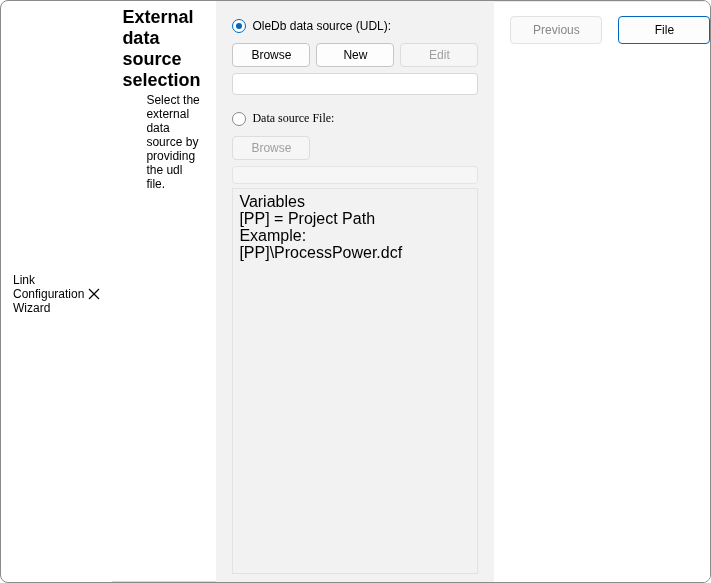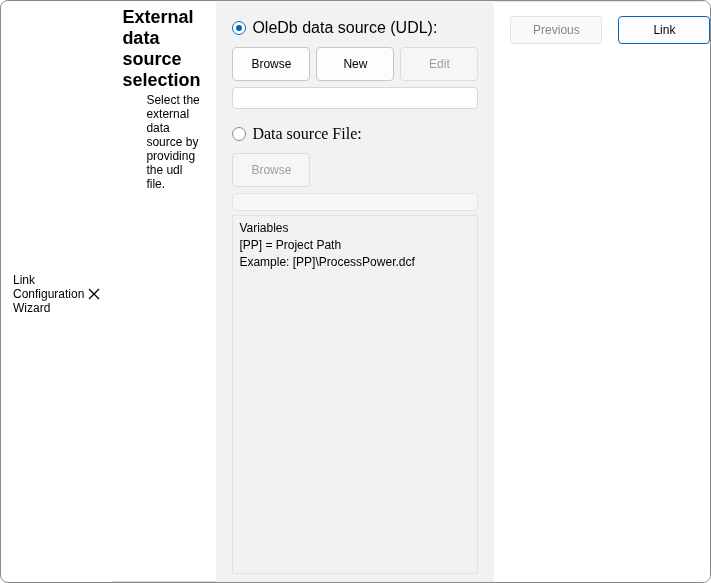--- a/index.html
+++ b/index.html
@@ -83,30 +83,30 @@
   }
   .radio.checked::after {
     content: "";
     position: absolute;
     left: 3px; top: 3px;
     width: 6px; height: 6px;
     background: #0067c0;
     border-radius: 50%;
   }
   .option-label {
-    font-size: 16px;
+    font-size: 12px;
   }
   .btn-group {
     margin: 4px 0 6px 0;
     display: flex;
     gap: 6px;
   }
   .btn {
     min-width: 78px;
-    height: 34px;
+    height: 24px;
     border: 1px solid #c6c6c6;
     border-radius: 4px;
     background: #fdfdfd;
     font-size: 12px;
     cursor: pointer;
     padding: 0 10px;
     display: inline-flex;
     align-items: center;
     justify-content: center;
   }
@@ -131,21 +131,21 @@
     border-color: #e4e4e4;
     height: 18px;
     margin-bottom: 4px;
   }
   .spacer-top { margin-top: 2px; font-family: Liberation Serif, serif; }
   .variables-box {
     flex: 1;
     border: 1px solid #e2e2e2;
     background: #f2f2f2;
     padding: 4px 6px;
-    font-size: 12px;
+    font-size: 16px;
     line-height: 17px;
   }
   .variables-box .var-head { margin-bottom: 0; }
   
   .footer {
     background: #ffffff;
     border-top: 1px solid #e8e8e8;
     padding: 14px 16px;
     display: flex;
     justify-content: flex-end;
@@ -217,17 +217,17 @@
     <div class="variables-box">
       <div class="var-head">Variables</div>
       <div>[PP] =   Project Path</div>
       <div>Example: [PP]\ProcessPower.dcf</div>
     </div>
 
   </div>
 
   <div class="footer">
     <button class="btn-big muted">Previous</button>
-    <button class="btn-big primary">Link</button>
+    <button class="btn-big primary">File</button>
     <button class="btn-big">Cancel</button>
   </div>
 
 </div>
 
 </body></html>

